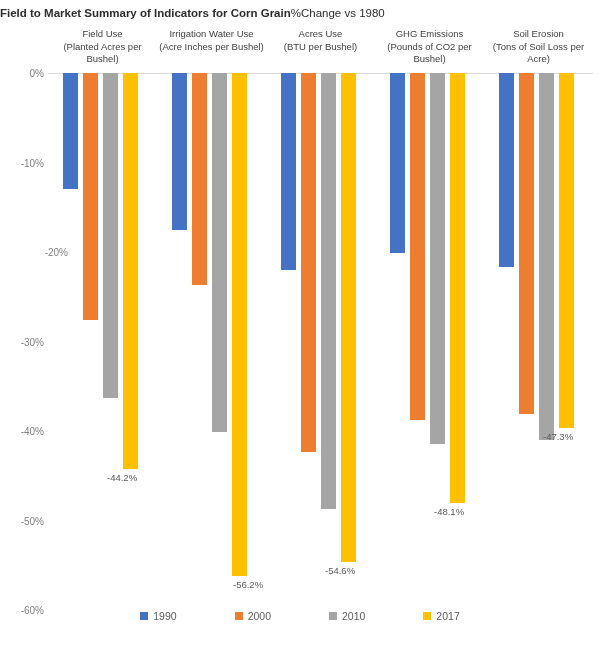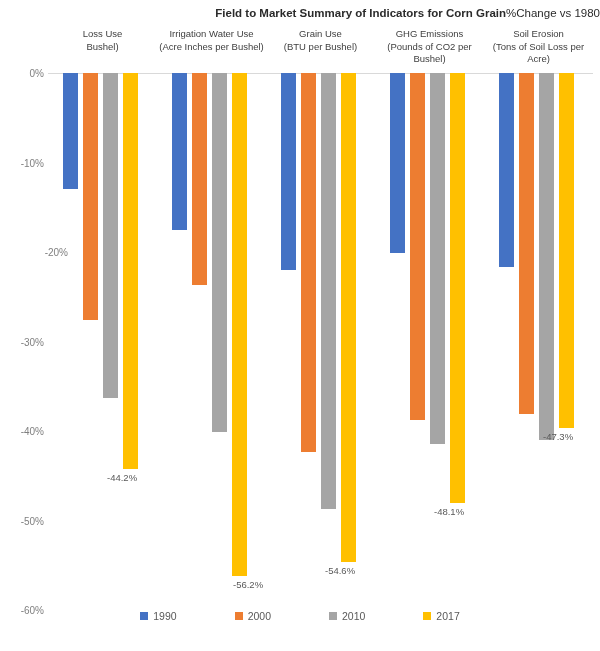--- a/index.html
+++ b/index.html
@@ -15,21 +15,21 @@
     overflow: hidden;
     position: relative;
   }
 
   
   .chart-title {
     position: absolute;
     top: 6px;
     left: 0;
     width: 600px;
-    text-align: right;
+    text-align: left;
     font-size: 11.5px;
     line-height: 14px;
     white-space: nowrap;
     color: #2b2b2b;
   }
   .chart-title .main {
     font-weight: bold;
   }
   .chart-title .sub {
     font-weight: normal;
@@ -124,37 +124,38 @@
 <div id="plot">
     <div class="ytick" style="top: 73px;">0%</div>
     <div class="ytick" style="top: 162.5px;">-10%</div>
     <div class="ytick" style="top: 252px; padding-left: 24px;">-20%</div>
     <div class="ytick" style="top: 341.5px;">-30%</div>
     <div class="ytick" style="top: 431px;">-40%</div>
     <div class="ytick" style="top: 520.5px;">-50%</div>
     <div class="ytick" style="top: 610px;">-60%</div>
     <div class="zeroline" style="top: 73px;"></div>
     <div class="cat-label" style="left: 40px; width: 125px;">
-      <div>Loss Use</div>
+      <div>Field Use</div>
+      <div>(Planted Acres per</div>
       <div>Bushel)</div>
     </div>
     <div class="bar s1990" title="1990: -13%" style="left: 63px; top: 73px; height: 116.35px; background: rgb(68, 114, 196);"></div>
     <div class="bar s2000" title="2000: -27.6%" style="left: 83px; top: 73px; height: 247.02px; background: rgb(237, 125, 49);"></div>
     <div class="bar s2010" title="2010: -36.3%" style="left: 103px; top: 73px; height: 324.885px; background: rgb(165, 165, 165);"></div>
     <div class="bar s2020" title="2020: -44.2%" style="left: 123px; top: 73px; height: 395.59px; background: rgb(255, 192, 0);"></div>
     <div class="cat-label" style="left: 149px; width: 125px;">
       <div>Irrigation Water Use</div>
       <div>(Acre Inches per Bushel)</div>
     </div>
     <div class="bar s1990" title="1990: -17.5%" style="left: 172px; top: 73px; height: 156.625px; background: rgb(68, 114, 196);"></div>
     <div class="bar s2000" title="2000: -23.7%" style="left: 192px; top: 73px; height: 212.115px; background: rgb(237, 125, 49);"></div>
     <div class="bar s2010" title="2010: -40.1%" style="left: 212px; top: 73px; height: 358.895px; background: rgb(165, 165, 165);"></div>
     <div class="bar s2020" title="2020: -56.2%" style="left: 232px; top: 73px; height: 502.99px; background: rgb(255, 192, 0);"></div>
     <div class="cat-label" style="left: 258px; width: 125px;">
-      <div>Grain Use</div>
+      <div>Acres Use</div>
       <div>(BTU per Bushel)</div>
     </div>
     <div class="bar s1990" title="1990: -22%" style="left: 281px; top: 73px; height: 196.9px; background: rgb(68, 114, 196);"></div>
     <div class="bar s2000" title="2000: -42.3%" style="left: 301px; top: 73px; height: 378.585px; background: rgb(237, 125, 49);"></div>
     <div class="bar s2010" title="2010: -48.7%" style="left: 321px; top: 73px; height: 435.865px; background: rgb(165, 165, 165);"></div>
     <div class="bar s2020" title="2020: -54.6%" style="left: 341px; top: 73px; height: 488.67px; background: rgb(255, 192, 0);"></div>
     <div class="cat-label" style="left: 367px; width: 125px;">
       <div>GHG Emissions</div>
       <div>(Pounds of CO2 per</div>
       <div>Bushel)</div>

